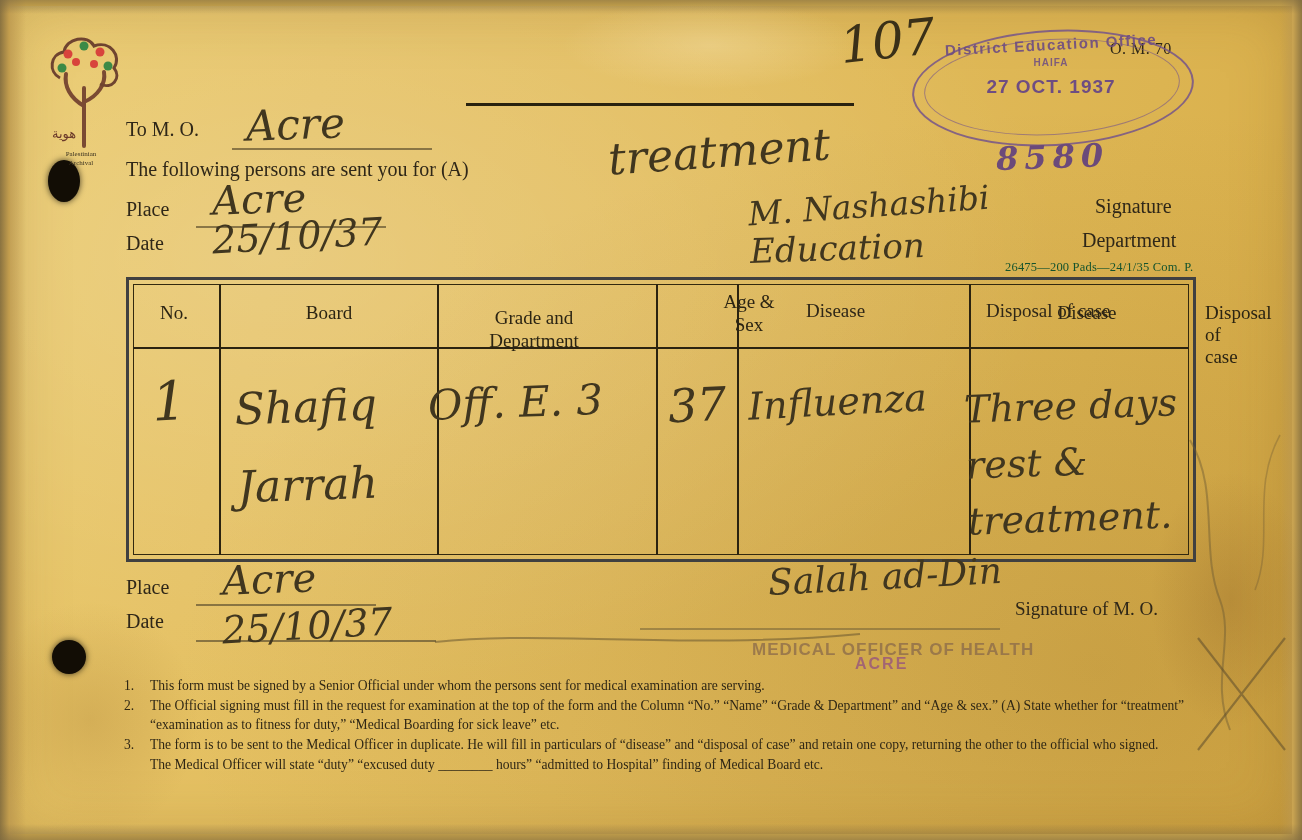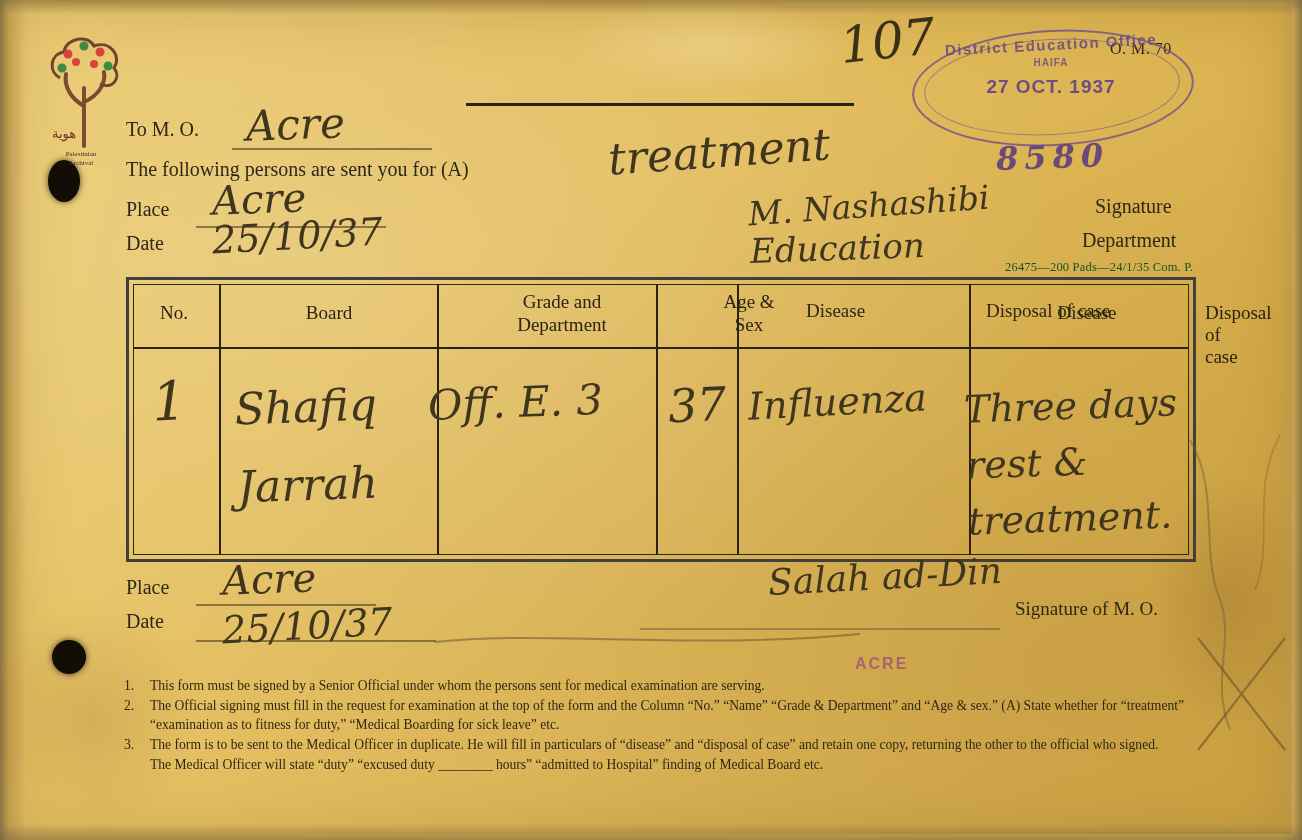--- a/index.html
+++ b/index.html
@@ -347,21 +347,21 @@
     <div class="tbl-inner"></div>
     <div class="hdr-sep"></div>
     <div class="vsep" style="left:90px;"></div>
     <div class="vsep" style="left:308px;"></div>
     <div class="vsep" style="left:527px;"></div>
     <div class="vsep" style="left:608px;"></div>
     <div class="vsep" style="left:840px;"></div>
 
     <div class="th" style="left:0px;width:90px;">No.</div>
     <div class="th" style="left:92px;width:216px;">Board</div>
-    <div class="th two" style="left:322px;width:222px;">Grade and<br>Department</div>
+    <div class="th two" style="left:294px;width:222px;margin-top:16px;">Grade and<br>Department</div>
     <div class="th two" style="left:580px;width:80px;">Age &amp;<br>Sex</div>
     <div class="th" style="left:842px;width:232px;">Disease</div>
     <div class="th" style="left:1076px;width:0px;">Disposal of case</div>
   </div>
 
   <div class="printed" style="left:986px;top:300px;font-size:19px;">Disposal of case</div>
   <div class="printed" style="left:806px;top:300px;font-size:19px;">Disease</div>
 
   <div class="hand ink-dark" style="left:152px;top:370px;font-size:54px;transform:rotate(-3deg);">1</div>
   <div class="hand ink-dark" style="left:236px;top:368px;font-size:44px;line-height:78px;transform:rotate(-2deg);">Shafiq<br>Jarrah</div>
@@ -371,20 +371,21 @@
   <div class="hand ink-dark" style="left:966px;top:378px;font-size:38px;line-height:56px;transform:rotate(-2deg);">Three days<br>rest &amp;<br>treatment.</div>
 
   <div class="printed lbl lbl-place2">Place</div>
   <div class="printed lbl lbl-date2">Date</div>
   <div class="printed lbl-sig-mo">Signature of M. O.</div>
 
   <div class="hand ink-dark" style="left:222px;top:556px;font-size:40px;transform:rotate(-2deg);">Acre</div>
   <div class="hand ink-dark" style="left:222px;top:604px;font-size:38px;transform:rotate(-3deg);">25/10/37</div>
   <div class="hand ink-dark" style="left:768px;top:556px;font-size:36px;transform:rotate(-3deg);">Salah ad-Din</div>
 
+  <div class="moh-stamp">MEDICAL OFFICER OF HEALTH</div>
   <div class="moh-acre">ACRE</div>
 
   <div class="instr" style="top:676px;">
     <div class="instr-row">
       <span class="instr-num">1.</span>
       <span class="instr-txt">This form must be signed by a Senior Official under whom the persons sent for medical examination are serving.</span>
     </div>
     <div class="instr-row">
       <span class="instr-num">2.</span>
       <span class="instr-txt">The Official signing must fill in the request for examination at the top of the form and the Column “No.” “Name” “Grade &amp; Department” and “Age &amp; sex.” (A) State whether for “treatment” “examination as to fitness for duty,” “Medical Boarding for sick leave” etc.</span>

